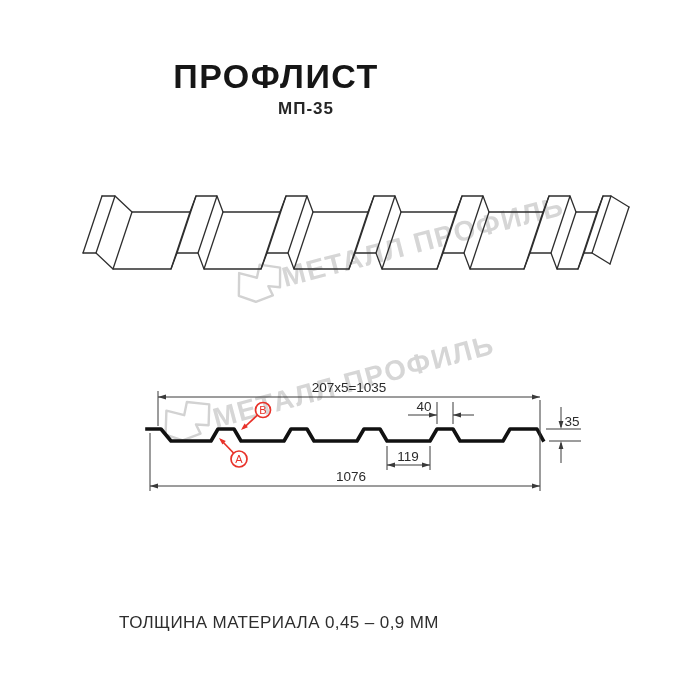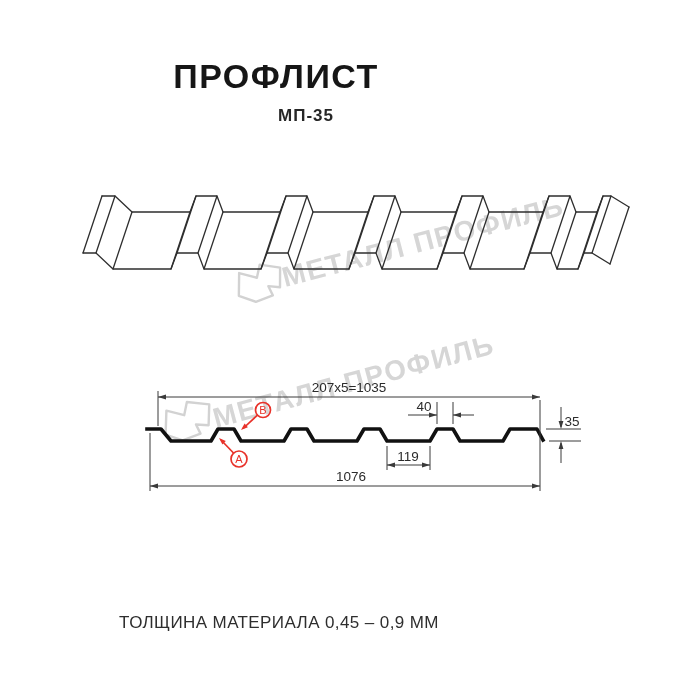--- a/index.html
+++ b/index.html
@@ -1,21 +1,21 @@
 <!DOCTYPE html>
 <html><head>
 <meta charset="utf-8">
 <style>
   html, body { margin: 0; padding: 0; background: #ffffff; }
   body { width: 700px; height: 700px; position: relative; overflow: hidden;
          font-family: "Liberation Sans", sans-serif; }
   .page { position: absolute; inset: 0; background: #ffffff; }
   .title { position: absolute; top: 57px; left: 0; width: 552px; text-align: center;
            font-size: 34px; font-weight: 800; letter-spacing: 1.5px; color: #161616; }
-  .subtitle { position: absolute; top: 106px; left: 0; width: 612px; text-align: center;
+  .subtitle { position: absolute; top: 99px; left: 0; width: 612px; text-align: center;
               font-size: 17px; font-weight: 600; letter-spacing: 1px; color: #262626; }
   .footer { position: absolute; top: 613px; left: 0; width: 558px; text-align: center;
             font-size: 17px; font-weight: 500; letter-spacing: 0.4px; color: #2e2e2e; }
   svg.drawing { position: absolute; top: 0; left: 0; }
   svg text { font-family: "Liberation Sans", sans-serif; }
   .wm-text { font-weight: bold; }
 </style>
 </head>
 <body>
 

